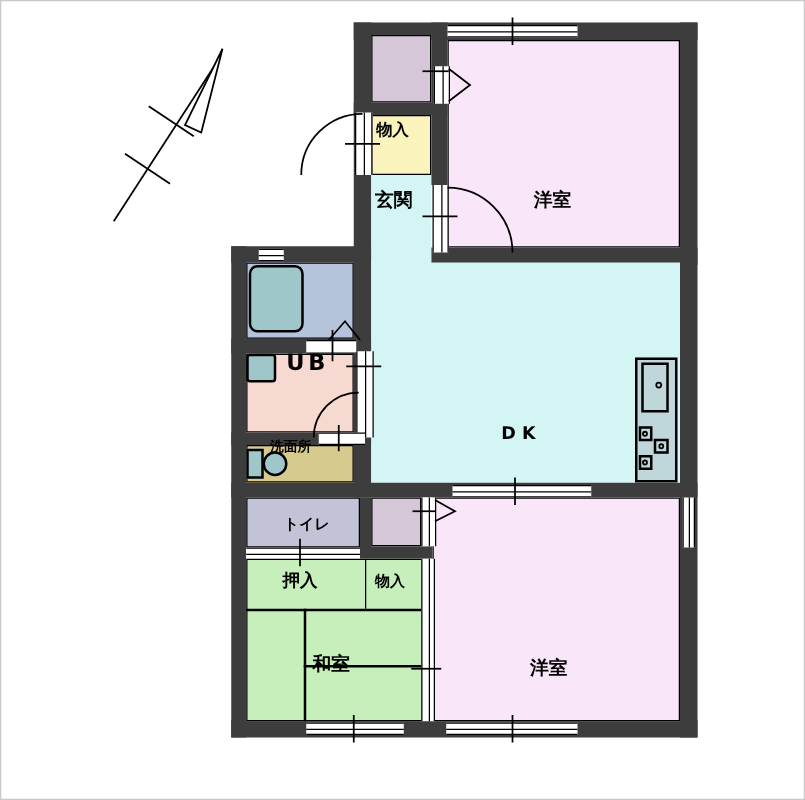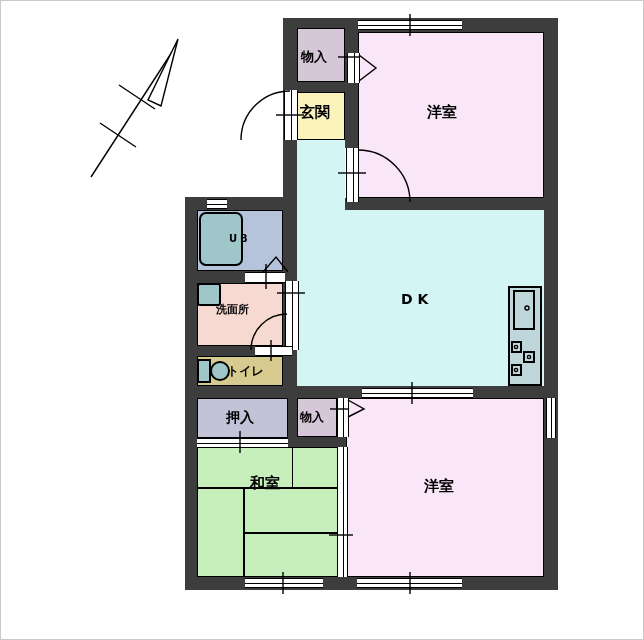--- a/index.html
+++ b/index.html
@@ -10,21 +10,21 @@
   }
   .wall{position:absolute;}
   .room{position:absolute;box-sizing:border-box;border:1px solid #000;}
   .room.noborder{border:none;}
   .win-h{position:absolute;background:#fff;border-top:1px solid #000;border-bottom:1px solid #000;}
   .win-h::after{content:"";position:absolute;left:0;right:0;top:50%;border-top:1px solid #000;}
   .win-v{position:absolute;background:#fff;border-left:1px solid #000;border-right:1px solid #000;}
   .win-v::after{content:"";position:absolute;top:0;bottom:0;left:50%;border-left:1px solid #000;}
   .plain-h{position:absolute;background:#fff;border-top:1px solid #000;border-bottom:1px solid #000;}
   .label{position:absolute;color:#000;font-weight:bold;white-space:nowrap;
-         font-family:"DejaVu Sans",sans-serif;line-height:1;}
+         font-family:"DejaVu Sans",sans-serif;line-height:1;margin-top:48px;}
   .fixture{position:absolute;box-sizing:border-box;border:2px solid #000;}
   .tatami-line{position:absolute;background:#000;}
   svg.overlay{position:absolute;left:0;top:0;pointer-events:none;}
 </style>
 </head>
 <body>
 
 <div id="canvas">
 
   <div class="wall" style="left: 283px; top: 18px; width: 275px; height: 14px; background-color: rgb(61, 61, 61);"></div>
@@ -84,21 +84,21 @@
   <div class="fixture" style="left: 508px; top: 286px; width: 34px; height: 100px; background-color: rgb(191, 214, 218);"></div>
   <div class="fixture" style="left:513px;top:290px;width:22px;height:40px;background:transparent;"></div>
   <div class="fixture" style="left:511px;top:341px;width:11px;height:12px;background:transparent;"></div>
   <div class="fixture" style="left:523px;top:351px;width:12px;height:12px;background:transparent;"></div>
   <div class="fixture" style="left:511px;top:364px;width:11px;height:12px;background:transparent;"></div>
 
   <div class="label" style="left:301px;top:50px;font-size:13px;">物入</div>
   <div class="label" style="left:300px;top:105px;font-size:15px;">玄関</div>
   <div class="label" style="left:427px;top:105px;font-size:15px;">洋室</div>
   <div class="label" style="left:401px;top:292px;font-size:14px;letter-spacing:5px;">DK</div>
-  <div class="label" style="left:229px;top:234px;font-size:10px;letter-spacing:3px;">UB</div>
+  <div class="label" style="left:229px;top:234px;font-size:18px;letter-spacing:3px;">UB</div>
   <div class="label" style="left:216px;top:304px;font-size:11px;">洗面所</div>
   <div class="label" style="left:227px;top:365px;font-size:12px;">トイレ</div>
   <div class="label" style="left:226px;top:410px;font-size:14px;">押入</div>
   <div class="label" style="left:300px;top:411px;font-size:12px;">物入</div>
   <div class="label" style="left:250px;top:476px;font-size:15px;">和室</div>
   <div class="label" style="left:424px;top:479px;font-size:15px;">洋室</div>
 
   <svg class="overlay" width="644" height="640" viewBox="0 0 644 640">
     <g stroke="#000" stroke-width="1.4" fill="none">
 

